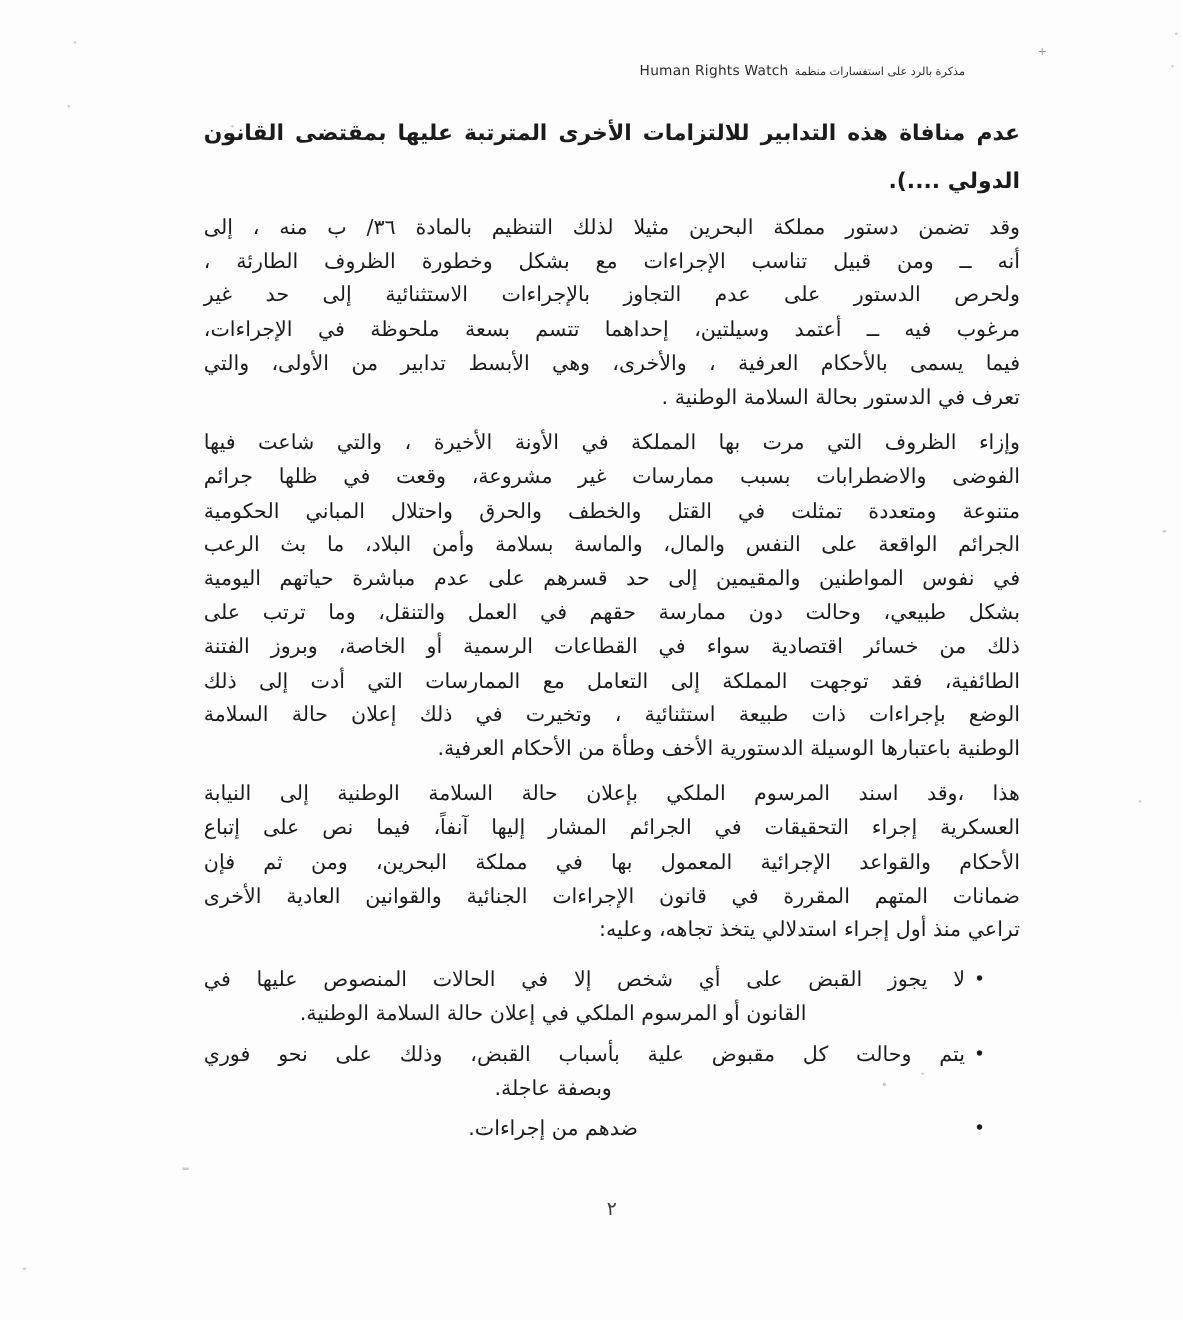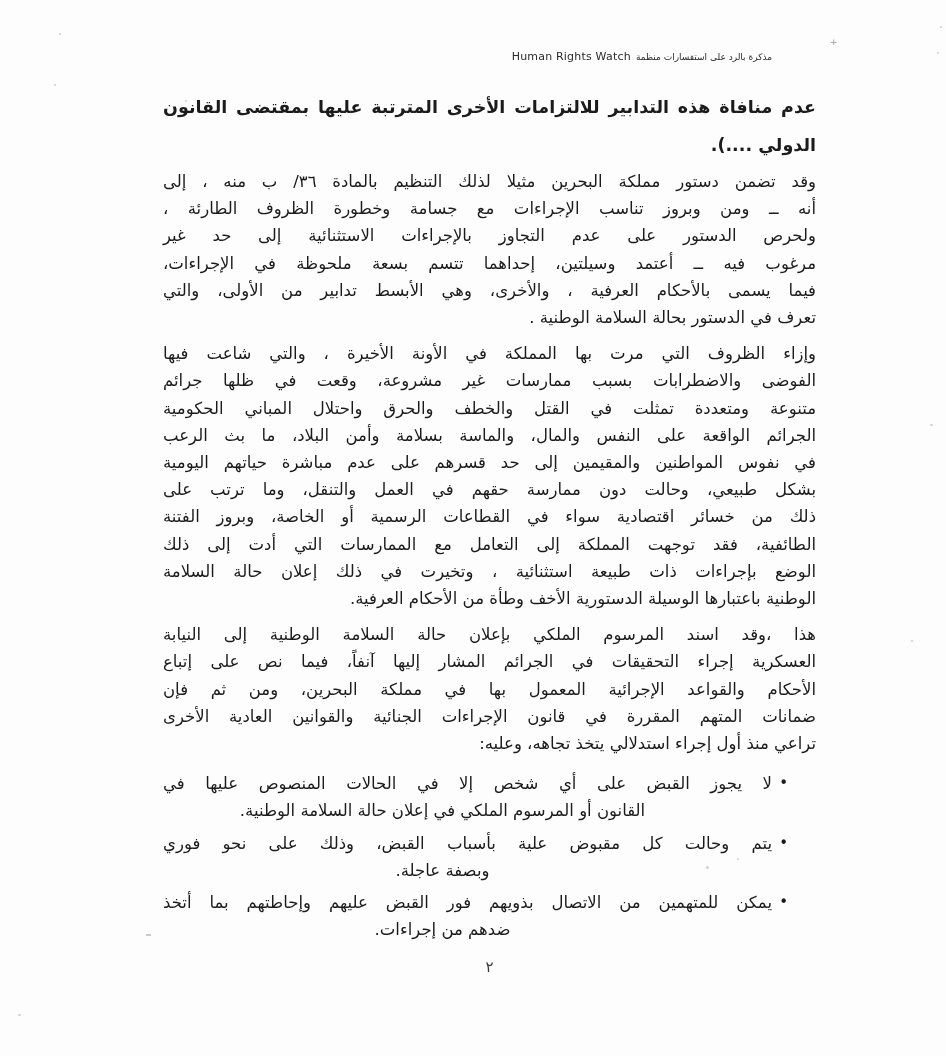--- a/index.html
+++ b/index.html
@@ -66,21 +66,21 @@
   </div>
 
   <div class="content">
     <div class="doc-title" id="title-block">
         <div class="jline">عدم منافاة هذه التدابير للالتزامات الأخرى المترتبة عليها بمقتضى  القانون</div>
         <div class="jline lastline">الدولي ....).</div>
       </div>
     <div id="paragraphs">
         <div class="para">
           <div class="jline">وقد تضمن دستور مملكة البحرين مثيلا لذلك التنظيم بالمادة ٣٦/ ب منه ، إلى</div>
-          <div class="jline">أنه ــ ومن وبروز تناسب الإجراءات مع جسامة وخطورة الظروف الطارئة ،</div>
+          <div class="jline">أنه ــ ومن قبيل تناسب الإجراءات مع بشكل وخطورة الظروف الطارئة ،</div>
           <div class="jline">ولحرص الدستور على عدم التجاوز بالإجراءات الاستثنائية إلى حد غير</div>
           <div class="jline">مرغوب فيه ــ أعتمد وسيلتين، إحداهما تتسم بسعة ملحوظة في الإجراءات،</div>
           <div class="jline">فيما يسمى بالأحكام العرفية ، والأخرى، وهي الأبسط تدابير من الأولى، والتي</div>
           <div class="jline lastline">تعرف في الدستور بحالة السلامة الوطنية .</div>
         </div>
         <div class="para">
           <div class="jline">وإزاء الظروف التي مرت بها المملكة في الأونة الأخيرة ، والتي شاعت فيها</div>
           <div class="jline">الفوضى والاضطرابات بسبب ممارسات غير مشروعة، وقعت في ظلها جرائم</div>
           <div class="jline">متنوعة ومتعددة تمثلت في القتل والخطف والحرق واحتلال المباني الحكومية</div>
           <div class="jline">الجرائم الواقعة على النفس والمال، والماسة بسلامة وأمن البلاد، ما بث الرعب</div>
@@ -110,21 +110,20 @@
         <li class="bullet-item">
           <span class="bullet-marker">•</span>
           <div class="bullet-text">
             <div class="jline">يتم وحالت كل مقبوض علية بأسباب القبض، وذلك على نحو فوري</div>
             <div class="contline">وبصفة عاجلة.</div>
           </div>
         </li>
         <li class="bullet-item">
           <span class="bullet-marker">•</span>
           <div class="bullet-text">
-            <div class="jline">يمكن للمتهمين من الاتصال بذويهم فور القبض عليهم وإحاطتهم بما أتخذ</div>
             <div class="contline">ضدهم من إجراءات.</div>
           </div>
         </li>
       </ul>
   </div>
 
   <div class="page-number">٢</div>
 
   <div class="plus" style="left:830px;top:38px;">+</div>
   <div class="speck" style="left:940px;top:26px;width:2px;height:2px;"></div>

